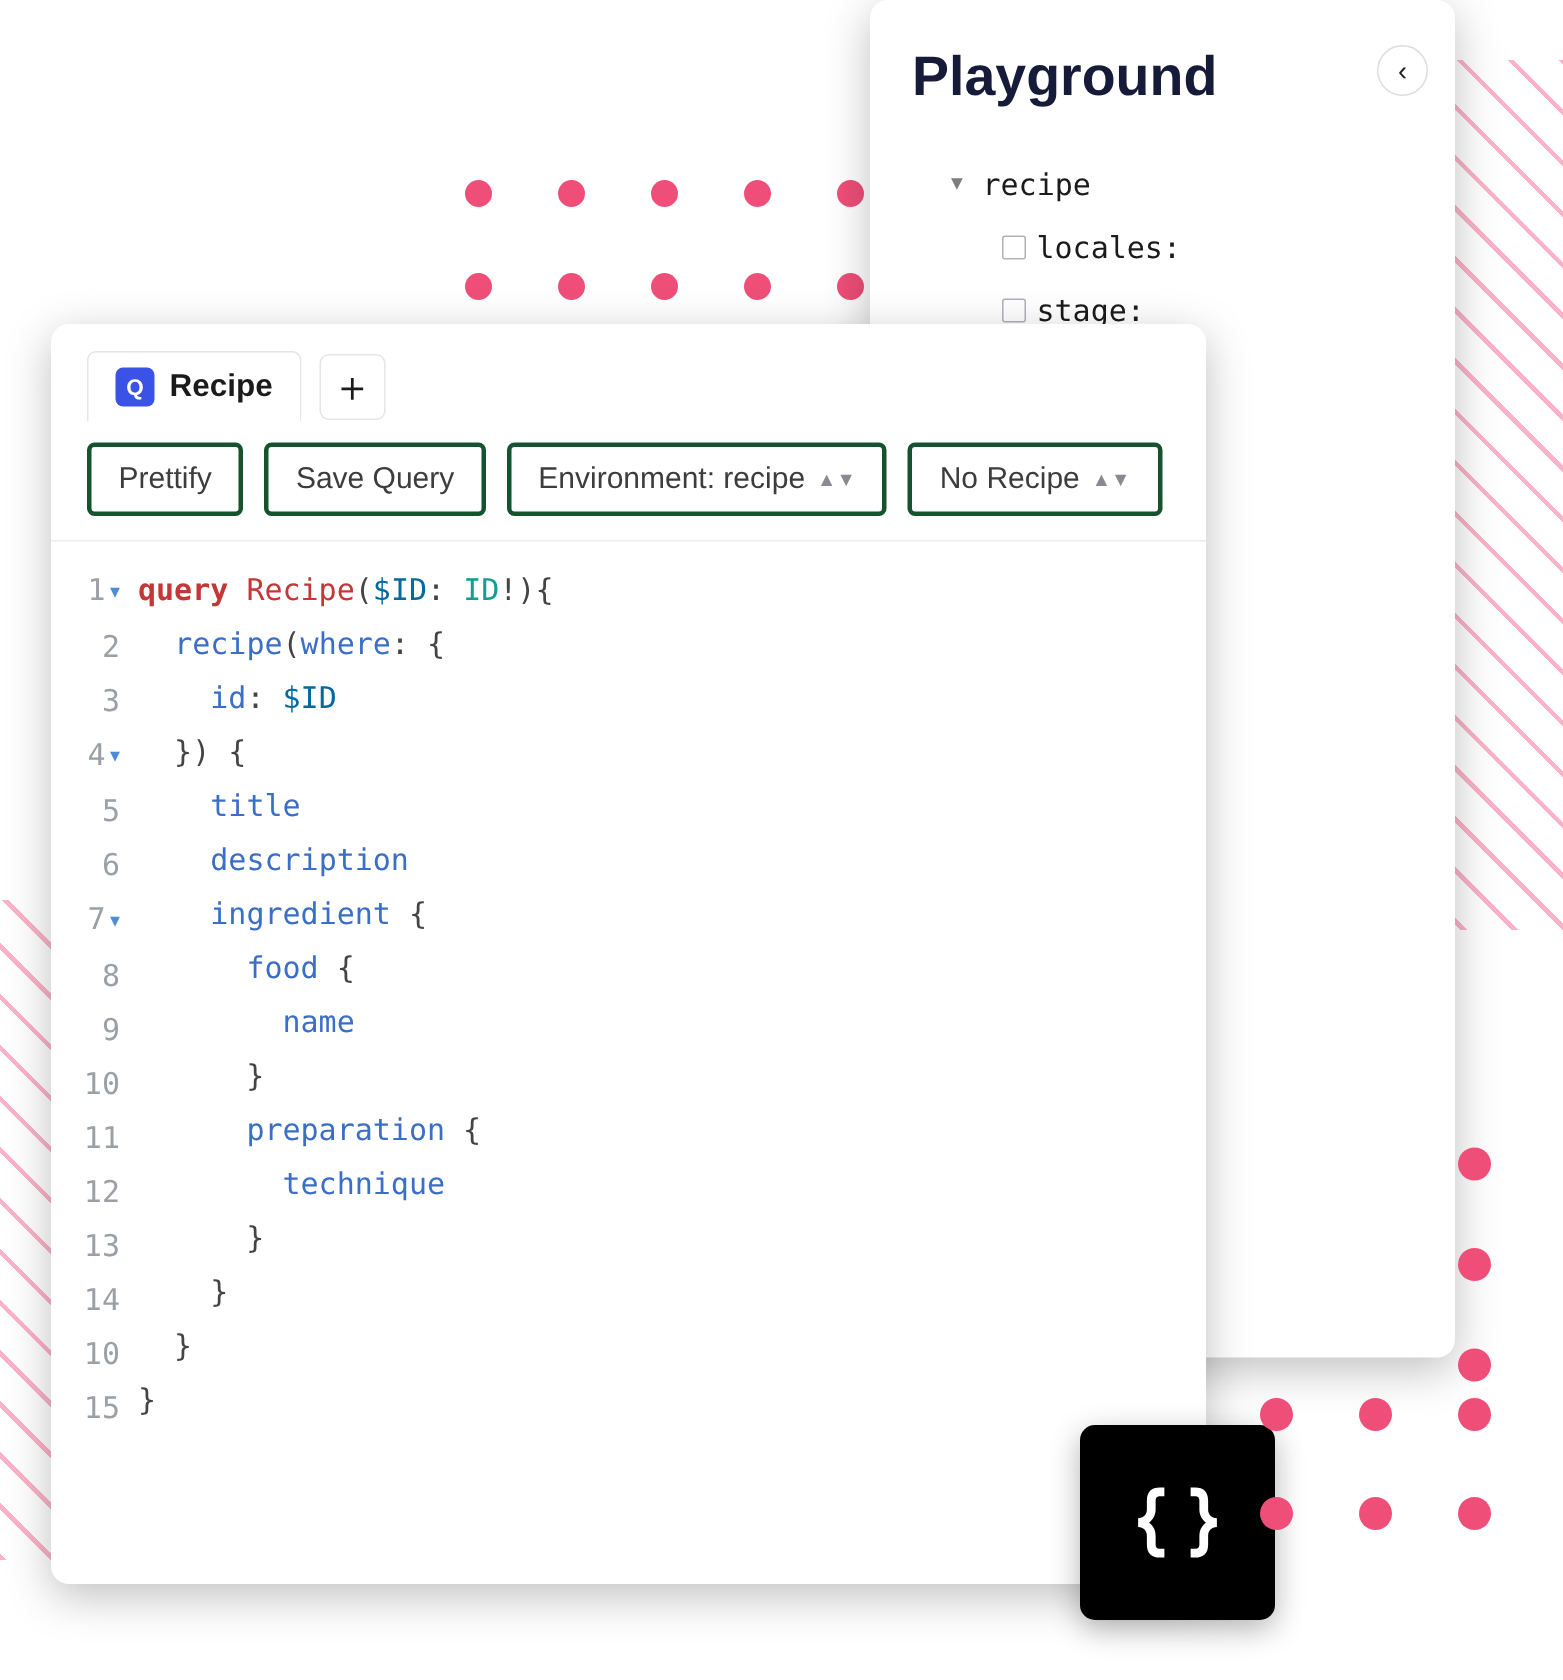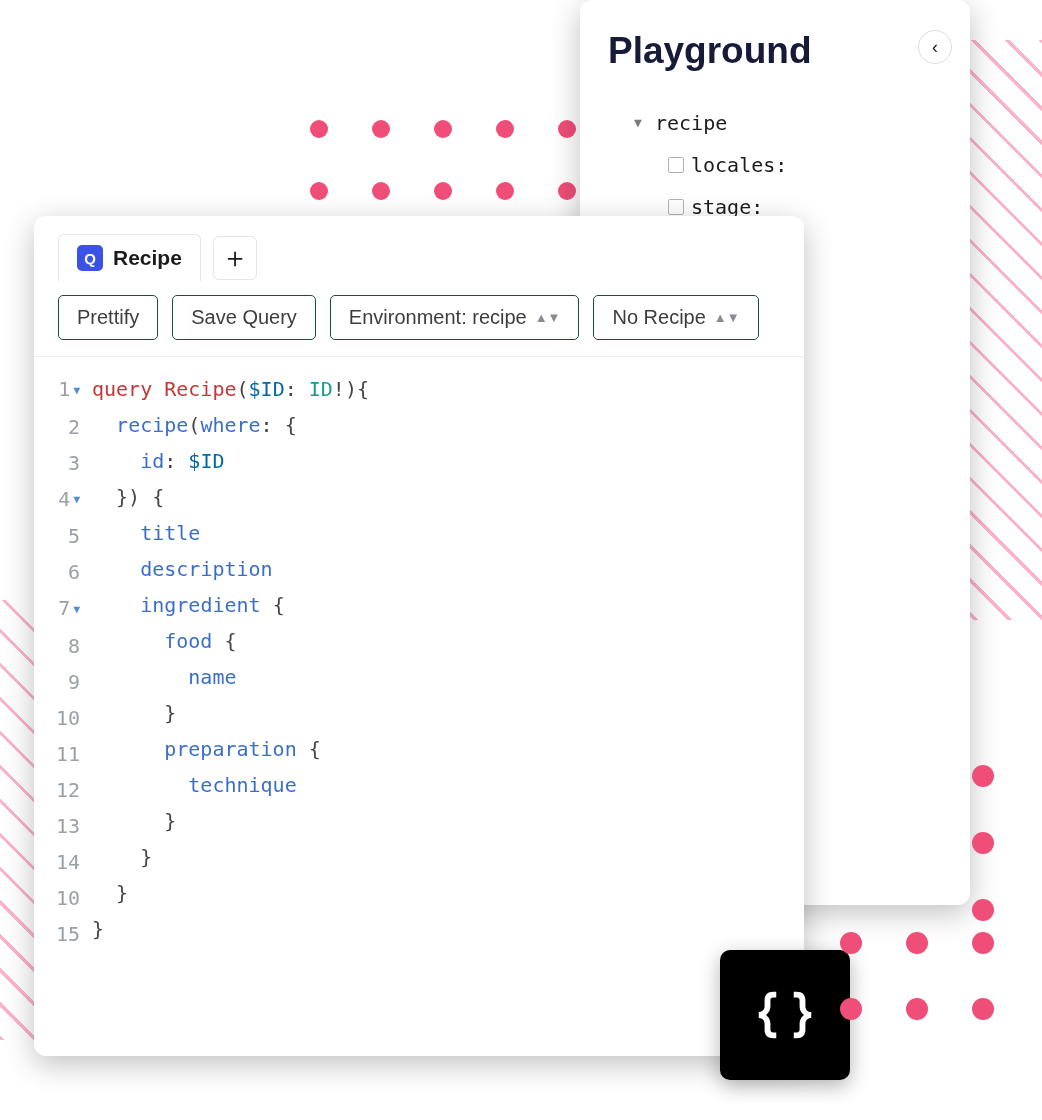--- a/index.html
+++ b/index.html
@@ -95,40 +95,40 @@
     border:1px solid #e4e5eb; border-radius:6px;
     display:flex; align-items:center; justify-content:center;
     font-size:28px; color:#1b1b1b; background:#fff;
   }
   .toolbar {
     display:flex; gap:14px;
     padding: 14px 24px 16px 24px;
     border-bottom:1px solid #ececf1;
   }
   .btn {
-    border:1px solid #14532d;
+    border:3px solid #14532d;
     background:#fff; border-radius:5px;
     padding:10px 18px;
     font-size:20px; color:#3d3d3d;
     display:flex; align-items:center; gap:8px;
   }
   .sel-caret { font-size:13px; color:#8a8a93; }
 
   
   .code-area { display:flex; padding: 14px 0 0 0; }
   .gutter {
     width:58px; text-align:right; color:#9aa0a6;
     font-size:20px; line-height:36px; padding-right:12px;
     user-select:none;
   }
   .fold { font-size:11px; color:#4f8cd6; vertical-align:middle; padding-left:3px;}
   .code {
     font-size:20px; line-height:36px; color:#222; white-space:pre;
   }
-  .c-kw   { color:#c53636; }
+  .c-kw   { color:#c53636;font-weight:bold; }
   .c-name { color:#c53636; }
   .c-var  { color:#0369a1; }
   .c-type { color:#129e91; }
   .c-attr { color:#3b6fc7; }
   .c-punc { color:#444; }
 
   
   .braces-card {
     position:absolute; left:720px; top:950px;
     width:130px; height:130px; border-radius:10px;

